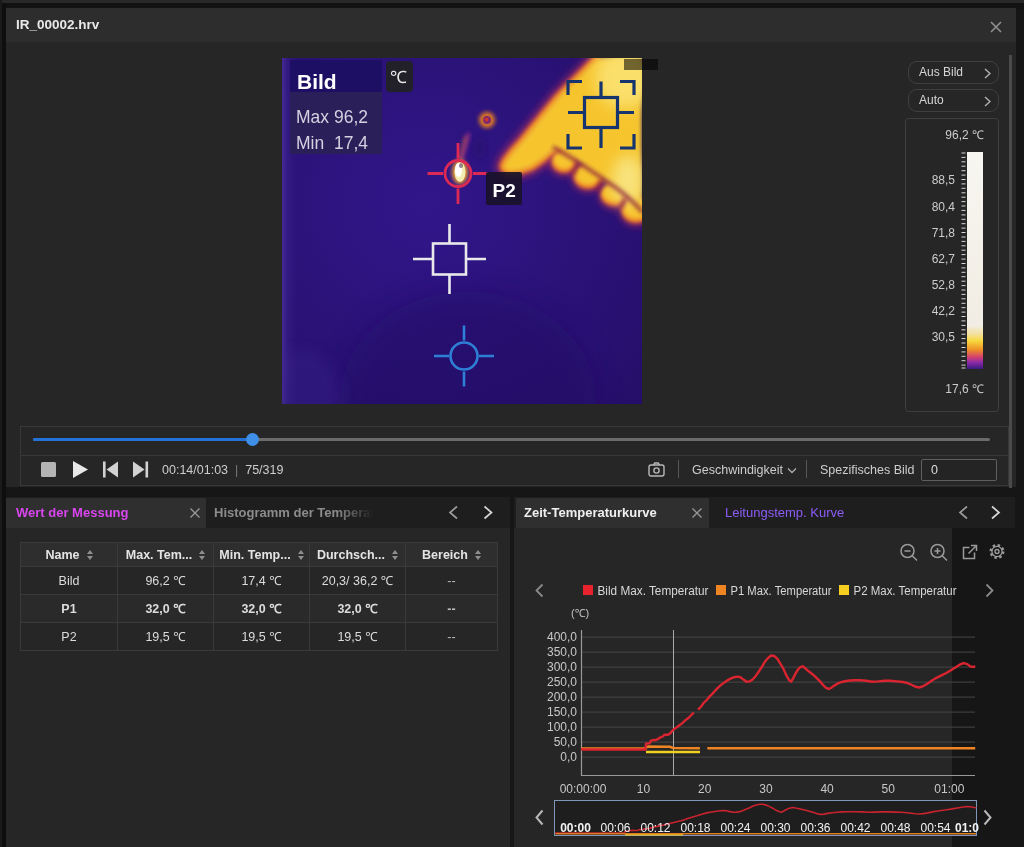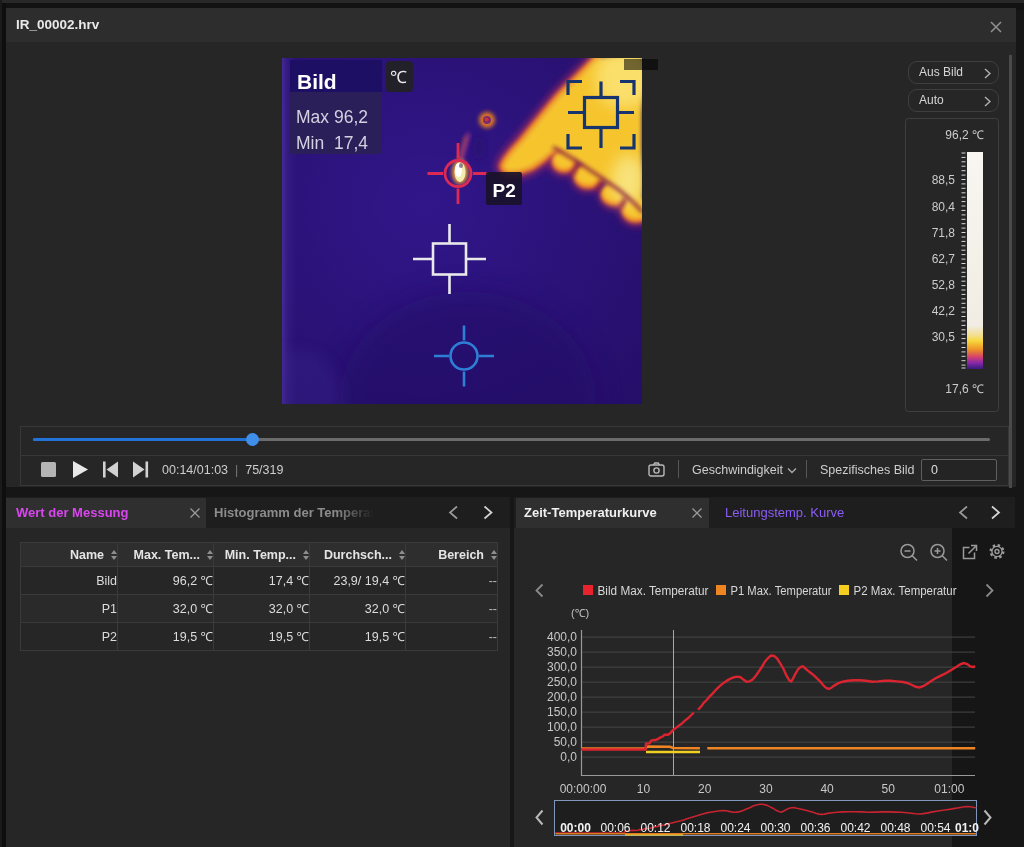--- a/index.html
+++ b/index.html
@@ -11,23 +11,23 @@
   #viewer{left:6px;top:42px;width:1010px;height:445px;background:#262626;}
   #scrollstrip{left:1009px;top:55px;width:3px;height:433px;background:#4a4a4a;}
   
   .sidebtn{width:89px;height:21px;border:1px solid #3f3f3f;border-radius:9px;color:#d6d6d6;font-size:12px;line-height:21px;}
   .sidebtn .lbl{position:absolute;left:10px;}
   
   #sliderbox{left:20px;top:426px;width:987px;height:58px;border:1px solid #383838;}
   #sep-line{left:0px;top:28px;width:987px;height:1px;background:#383838;}
   .ctl-txt{color:#cdcdcd;font-size:12.5px;top:463px;white-space:nowrap;}
   
-  #mtable td{border:1px solid #3a3a3a;text-align:right;font-size:12.5px;color:#dcdcdc;height:27px;padding:0;}
+  #mtable td{border:1px solid #3a3a3a;text-align:center;font-size:12.5px;color:#dcdcdc;height:27px;padding:0;}
   #mtable .th td{background:#2e2e2e;font-weight:bold;color:#e4e4e4;height:23px;}
-  #mtable tr.alt td{background:#2a2a2a;}
+  #mtable tr.alt td{background:#2a2a2a;font-weight:bold;}
   #mtable .dd{color:#bdbdbd;}
   .sort{display:inline-block;margin-left:7px;vertical-align:middle;}
   .sort .u{width:0;height:0;border-left:3.5px solid transparent;border-right:3.5px solid transparent;border-bottom:4px solid #8f8f8f;margin-bottom:2px;}
   .sort .d{width:0;height:0;border-left:3.5px solid transparent;border-right:3.5px solid transparent;border-top:4px solid #8f8f8f;}
 </style>
 </head>
 <body>
 <div class="abs" style="left:0;top:0;width:1024px;height:3px;background:#282828;"></div>
 <div class="abs" style="left:0;top:3px;width:1024px;height:7px;background:#121212;"></div>
 <div class="abs" style="left:0;top:0;width:2px;height:847px;background:#1a1a1a;"></div>
@@ -255,21 +255,21 @@
       <td style="width:96px;">Name<span class="sort"><div class="u"></div><div class="d"></div></span></td>
       <td style="width:95px;">Max. Tem...<span class="sort"><div class="u"></div><div class="d"></div></span></td>
       <td style="width:95px;">Min. Temp...<span class="sort"><div class="u"></div><div class="d"></div></span></td>
       <td style="width:95px;">Durchsch...<span class="sort"><div class="u"></div><div class="d"></div></span></td>
       <td style="width:91px;">Bereich<span class="sort"><div class="u"></div><div class="d"></div></span></td>
     </tr>
     <tr>
           <td>Bild</td>
           <td>96,2 ℃</td>
           <td>17,4 ℃</td>
-          <td>23,9/ 19,4 ℃</td>
+          <td>20,3/ 36,2 ℃</td>
           <td class="dd">--</td>
         </tr>
     <tr class="alt">
           <td>P1</td>
           <td>32,0 ℃</td>
           <td>32,0 ℃</td>
           <td>32,0 ℃</td>
           <td class="dd">--</td>
         </tr>
     <tr>

